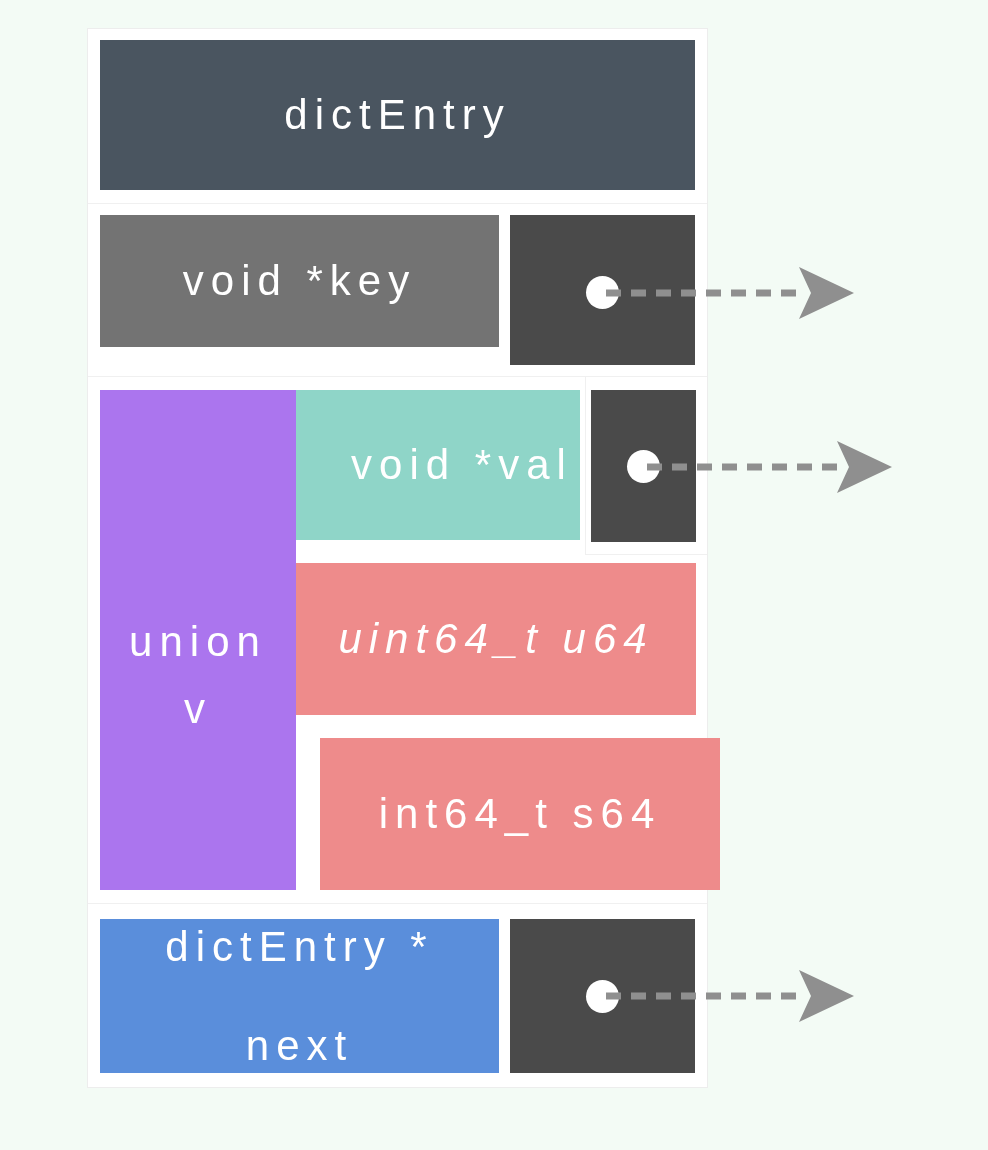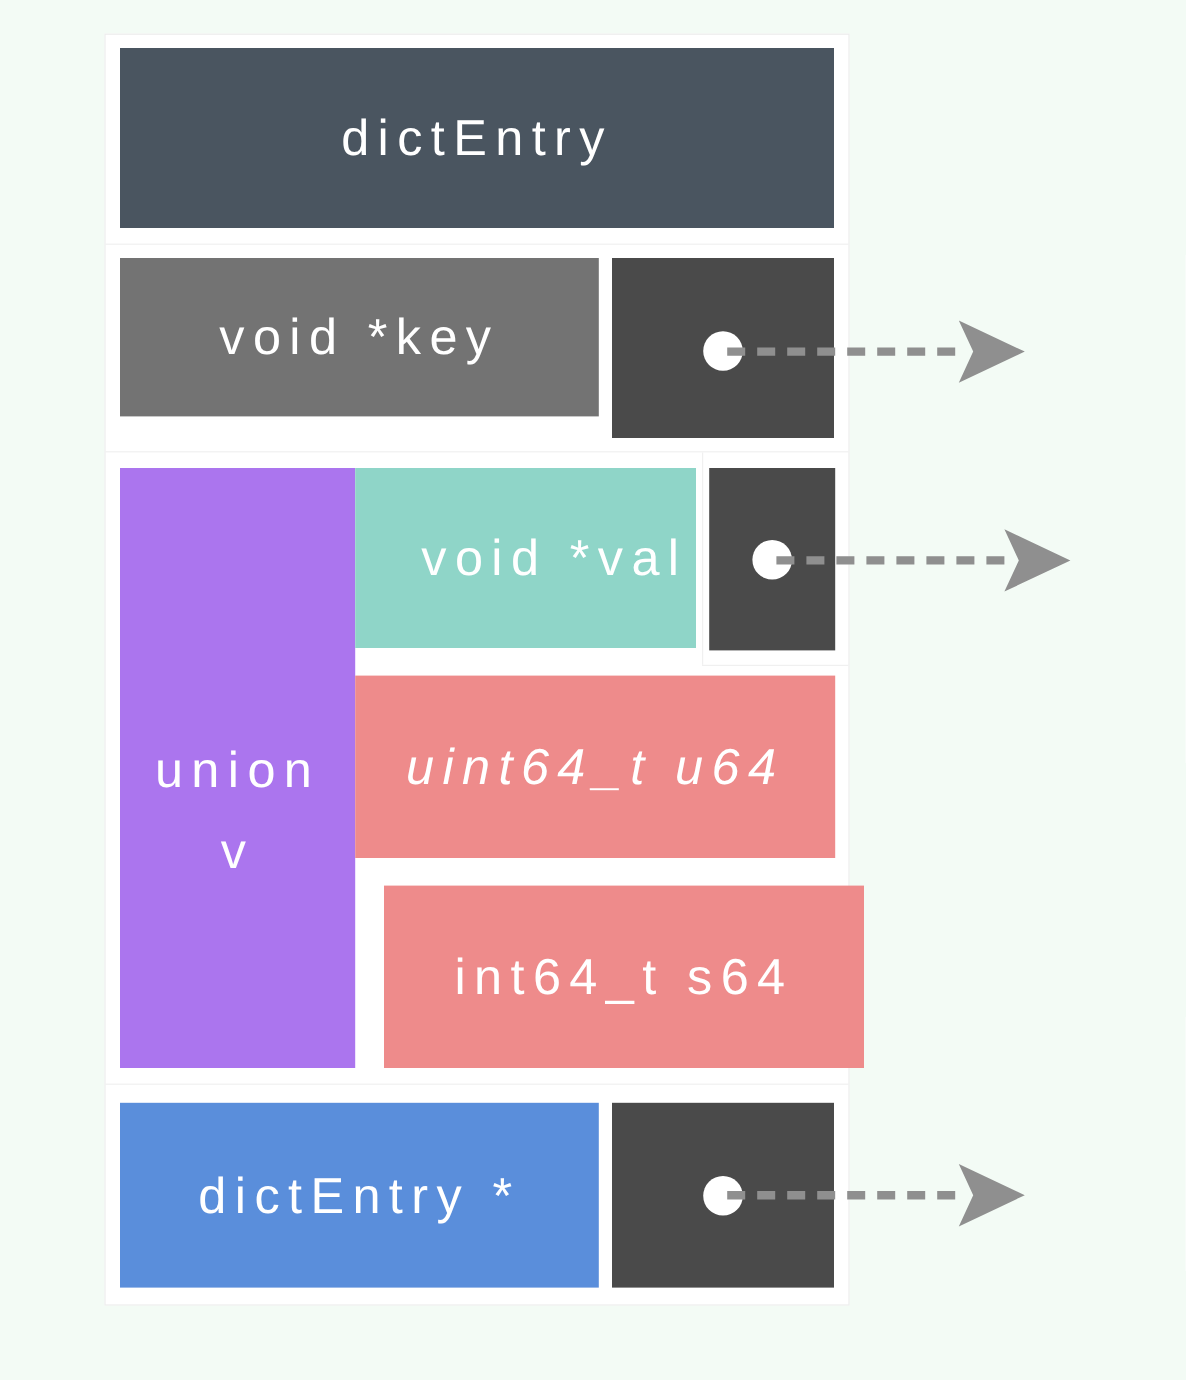--- a/index.html
+++ b/index.html
@@ -72,20 +72,21 @@
   <div class="abs cell" style="left: 296px; top: 563px; width: 400px; height: 152px; background-color: rgb(238, 139, 139); font-style: italic;">
     <span>uint64_t u64</span>
   </div>
 
   <div class="abs cell" style="left: 296px; top: 738px; width: 400px; height: 152px; background-color: rgb(238, 139, 139); margin-left: 24px;">
     <span>int64_t s64</span>
   </div>
 
   <div class="abs cell two-line" style="left: 100px; top: 919px; width: 399px; height: 154px; background-color: rgb(90, 142, 219); gap: 32px;">
     <span>dictEntry *</span>
+    <span>next</span>
   </div>
   <div class="abs" style="left: 510px; top: 919px; width: 185px; height: 154px; background-color: rgb(74, 74, 74);"></div>
 
   <div class="abs dot" style="left: 586px; top: 276px; background-color: rgb(255, 255, 255);"></div>
   <div class="abs dot" style="left: 627px; top: 450px; background-color: rgb(255, 255, 255);"></div>
   <div class="abs dot" style="left: 586px; top: 980px; background-color: rgb(255, 255, 255);"></div>
 
   <svg class="abs arrow" style="left:602px; top:264px;" width="255" height="58" viewBox="0 0 255 58">
     <line class="arrow-line" x1="4" y1="29" x2="198" y2="29" stroke-width="7" stroke-dasharray="15 10" stroke="#8f8f8f"></line>
     <polygon class="arrow-head" points="197,3 252,29 197,55 209,29" fill="#8f8f8f"></polygon>

